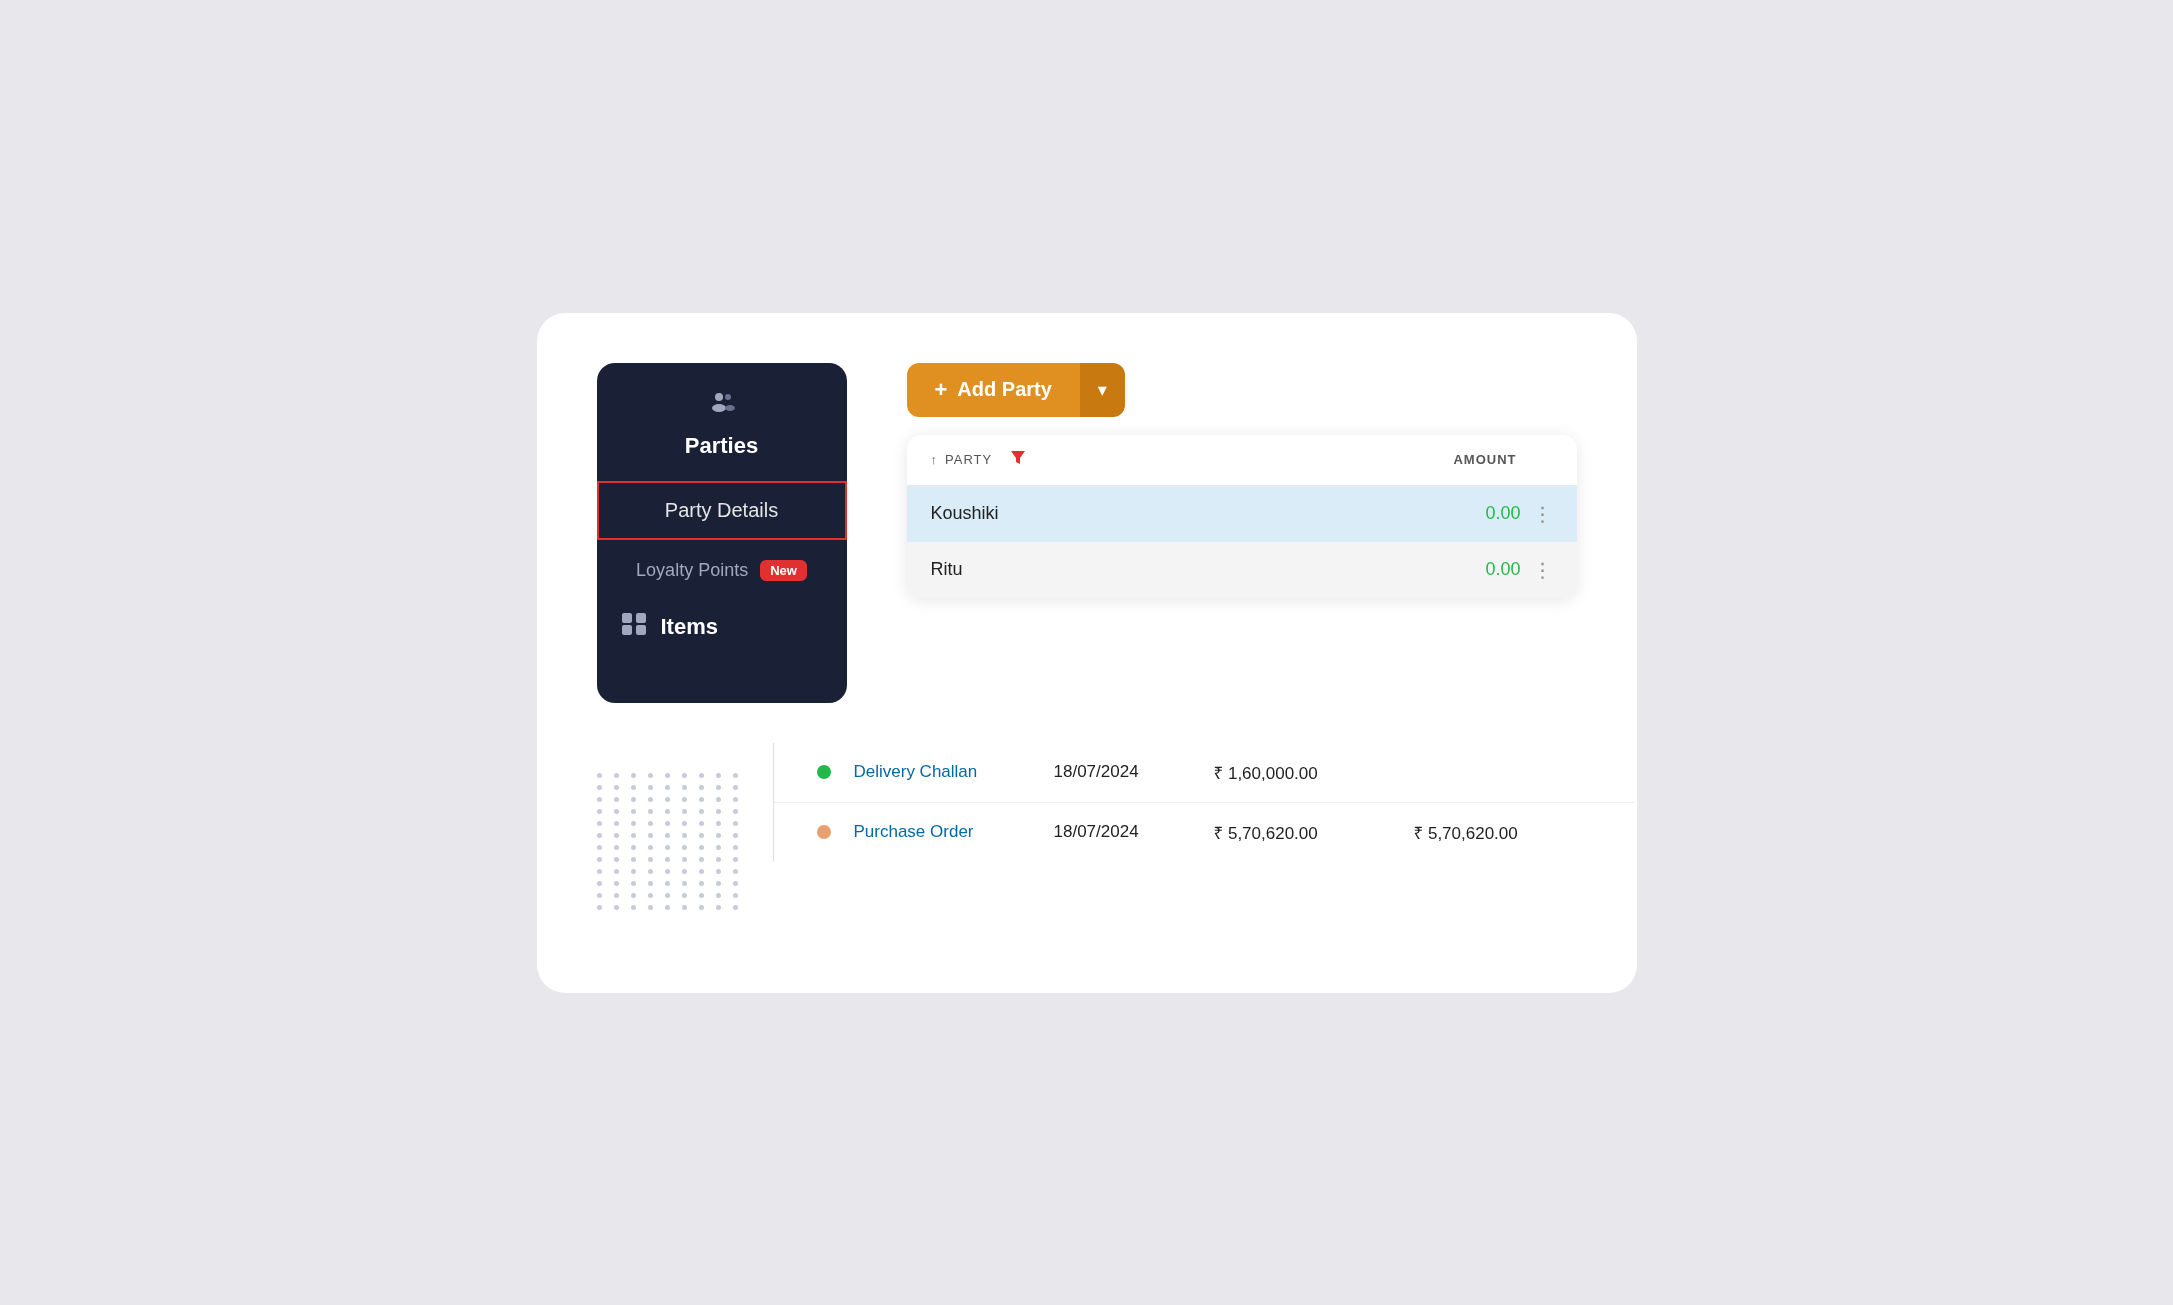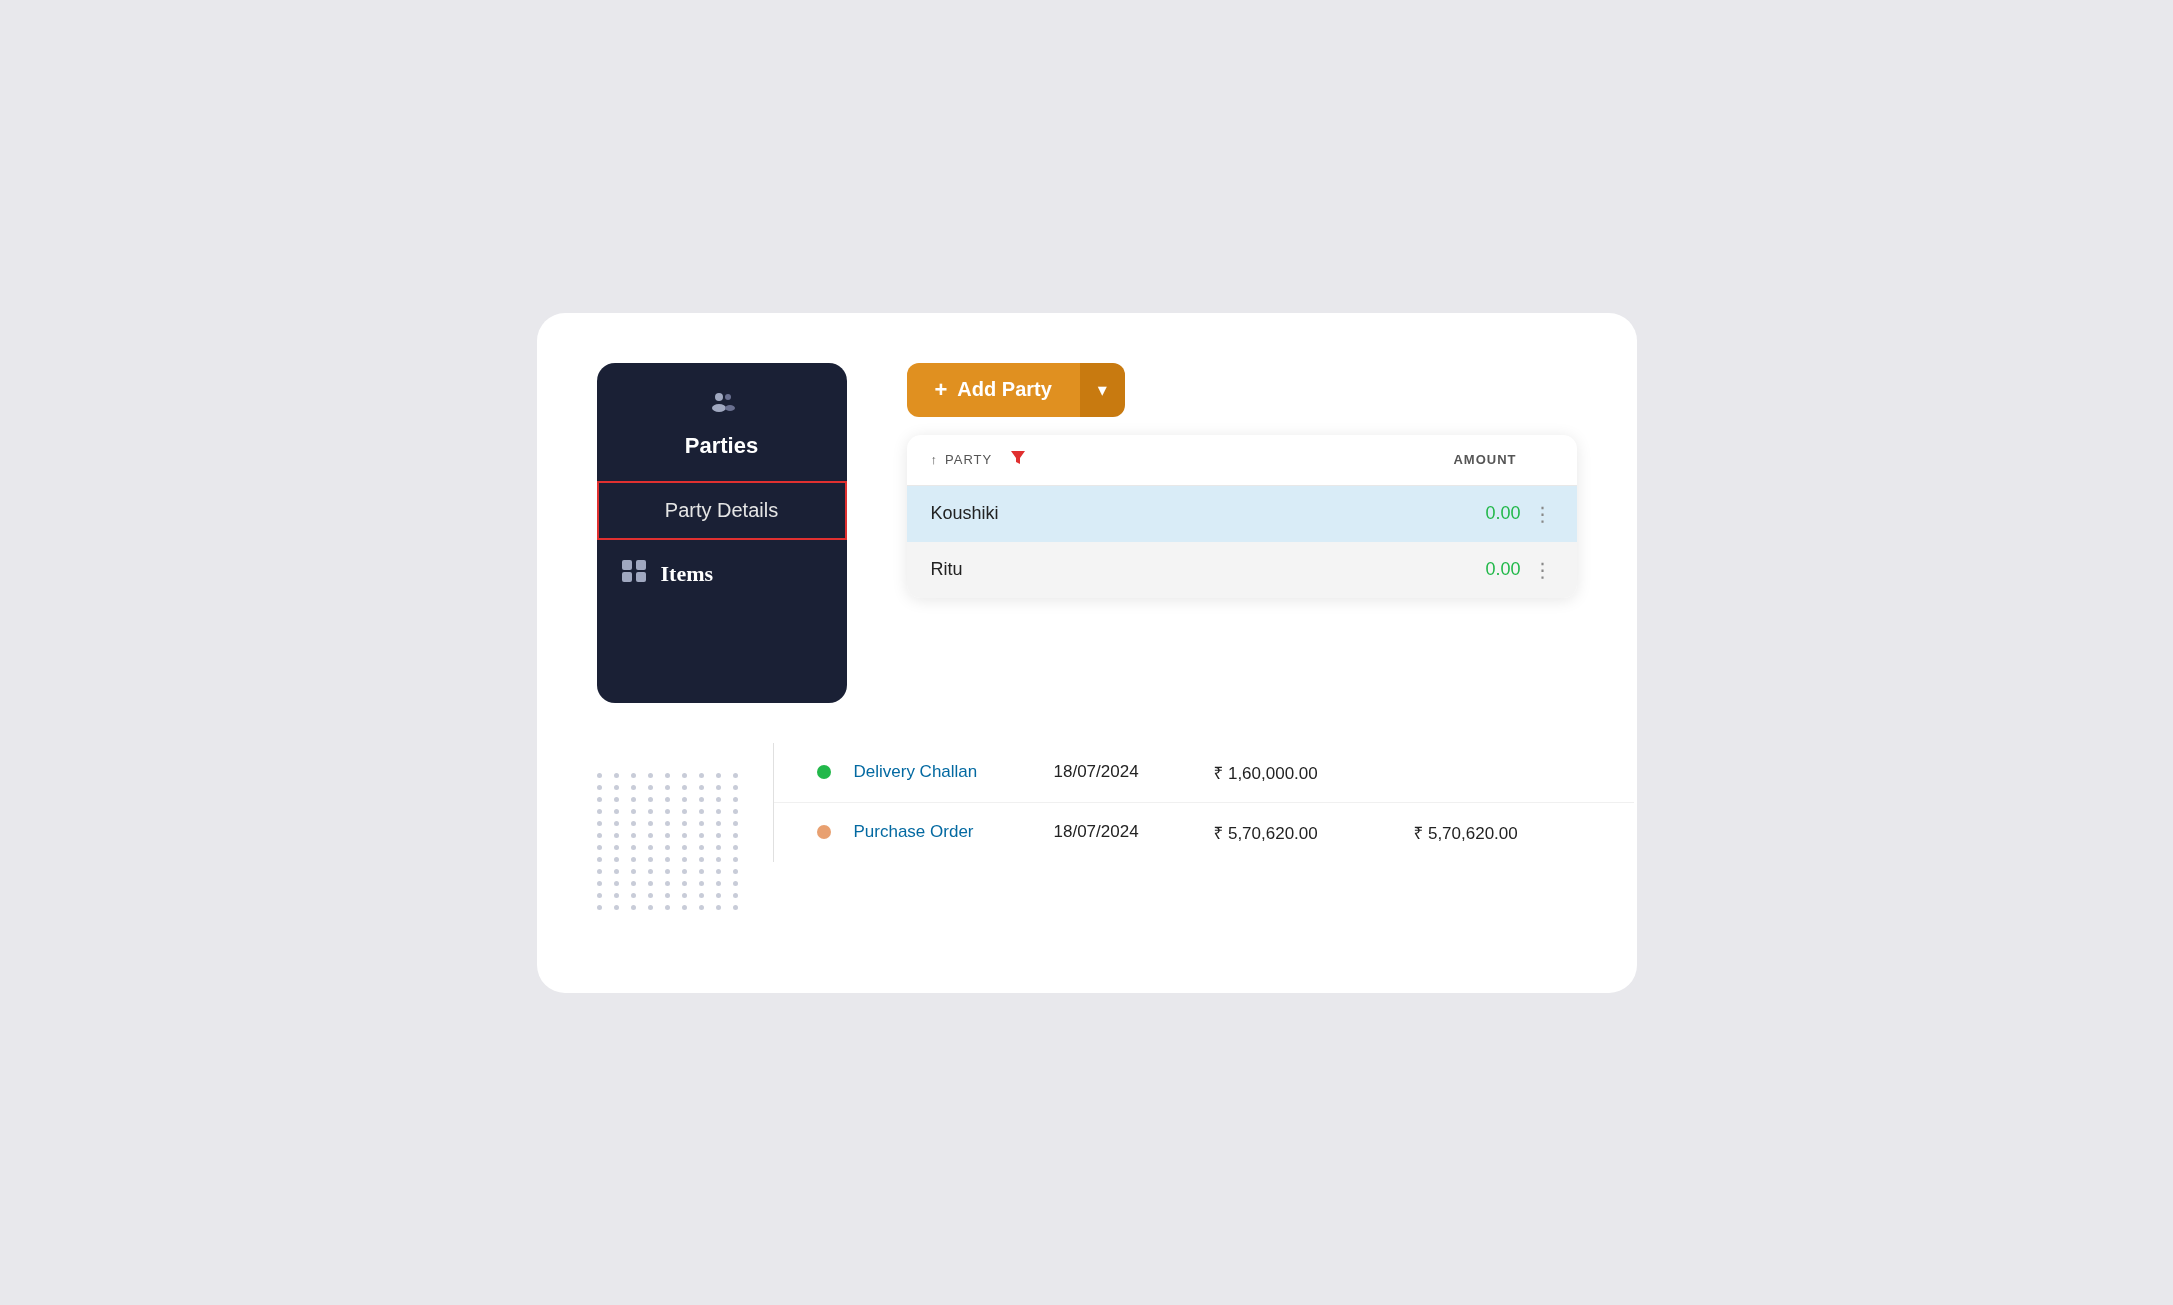--- a/index.html
+++ b/index.html
@@ -93,21 +93,20 @@
       cursor: pointer;
     }
     .sidebar-items-icon {
       color: #a0a8c0;
       font-size: 22px;
     }
     .sidebar-items-label {
       color: #ffffff;
       font-size: 22px;
       font-weight: 600;
-      font-family: Liberation Serif, serif;
     }
     
     .right-panel {
       flex: 1;
       display: flex;
       flex-direction: column;
       gap: 18px;
     }
     
     .add-party-btn-group {
@@ -307,20 +306,24 @@
             <ellipse cx="21" cy="17" rx="5" ry="3" fill="#6a7090"></ellipse>
           </svg>
         </span>
         <span class="sidebar-parties-label">Parties</span>
       </div>
 
       <div class="sidebar-item-party-details">
         <span class="sidebar-item-party-details-label">Party Details</span>
       </div>
 
+      <div class="sidebar-loyalty">
+        <span class="sidebar-loyalty-label">Loyalty Points</span>
+        <span class="new-badge">New</span>
+      </div>
 
       <div class="sidebar-items">
         <span class="sidebar-items-icon">
           <svg width="26" height="22" viewBox="0 0 26 22" fill="none" xmlns="http://www.w3.org/2000/svg">
             <rect x="1" y="0" width="10" height="10" rx="2" fill="#a0a8c0"></rect>
             <rect x="15" y="0" width="10" height="10" rx="2" fill="#a0a8c0"></rect>
             <rect x="1" y="12" width="10" height="10" rx="2" fill="#a0a8c0"></rect>
             <rect x="15" y="12" width="10" height="10" rx="2" fill="#a0a8c0"></rect>
           </svg>
         </span>

